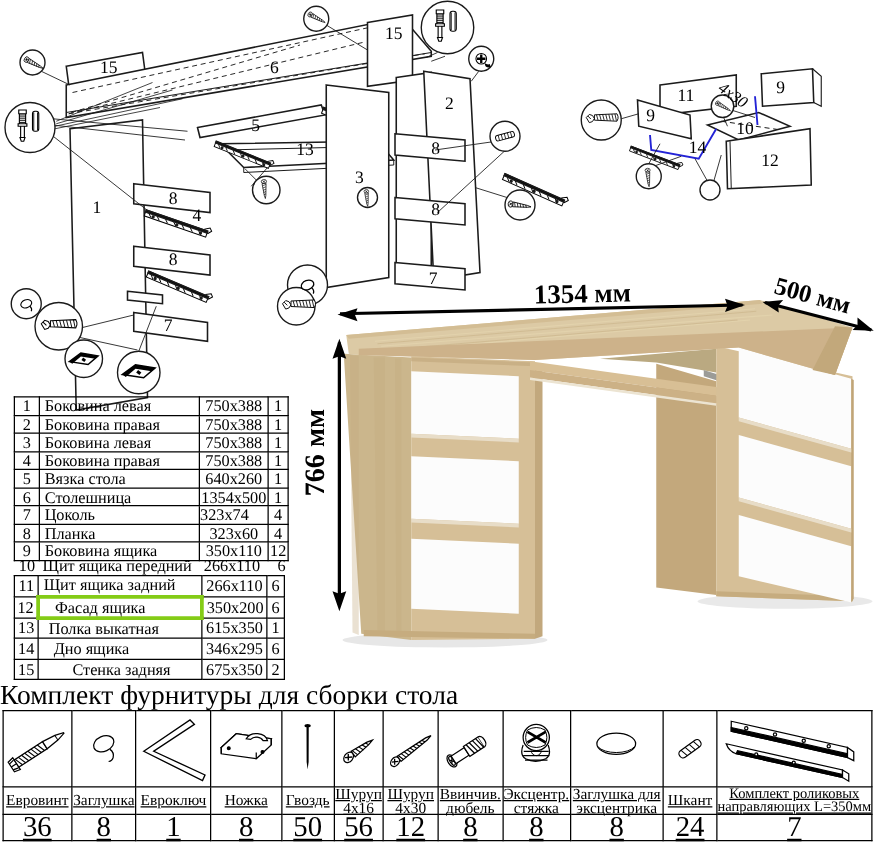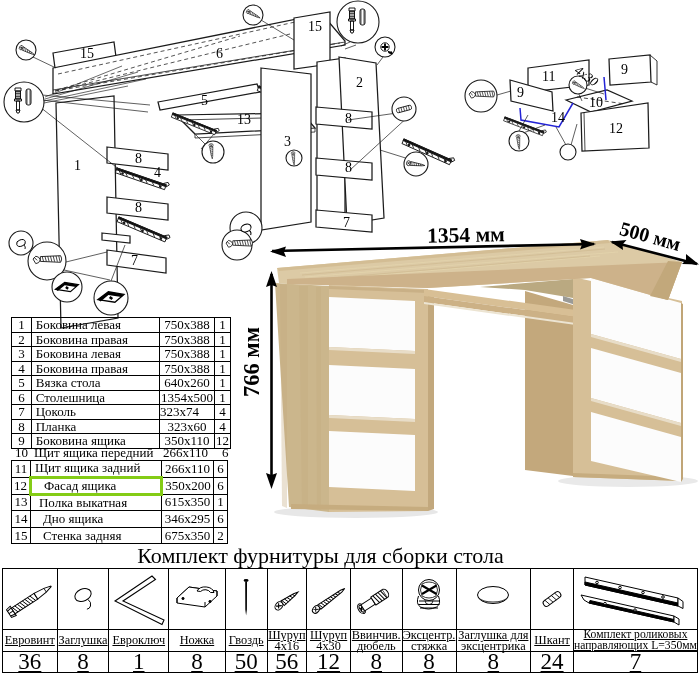--- a/index.html
+++ b/index.html
@@ -443,29 +443,29 @@
           <td style="border:1px solid #000;text-align:center">1</td>
         </tr>
 <tr style="height:16.6px">
           <td style="border:1px solid #000;text-align:center">14</td>
           <td style="border:1px solid #000;padding-left:12px">Дно ящика</td>
           <td style="border:1px solid #000;text-align:center">346х295</td>
           <td style="border:1px solid #000;text-align:center">6</td>
         </tr>
 <tr style="height:16.6px">
           <td style="border:1px solid #000;text-align:center">15</td>
-          <td style="border:1px solid #000;padding-left:12px">Стенка задняя</td>
+          <td style="border:1px solid #000;padding-left:27px">Стенка задняя</td>
           <td style="border:1px solid #000;text-align:center">675х350</td>
           <td style="border:1px solid #000;text-align:center">2</td>
         </tr>
 </tbody>
     </table>
 </div>
 
-<div class="abs" style="left:0px;top:543px;width:641px;text-align:center;font-size:22px;">Комплект фурнитуры для сборки стола</div>
+<div class="abs" style="left:0px;top:543px;width:641px;text-align:left;font-size:22px;">Комплект фурнитуры для сборки стола</div>
 
 <div class="abs" style="left:2px;top:568px;text-decoration:underline;">
 <table style="width:696px;font-size:12.5px;line-height:11.5px;text-align:center;">
 <colgroup>
         <col style="width:55px">
         <col style="width:52px">
         <col style="width:60px">
         <col style="width:57px">
         <col style="width:42px">
         <col style="width:40px">

